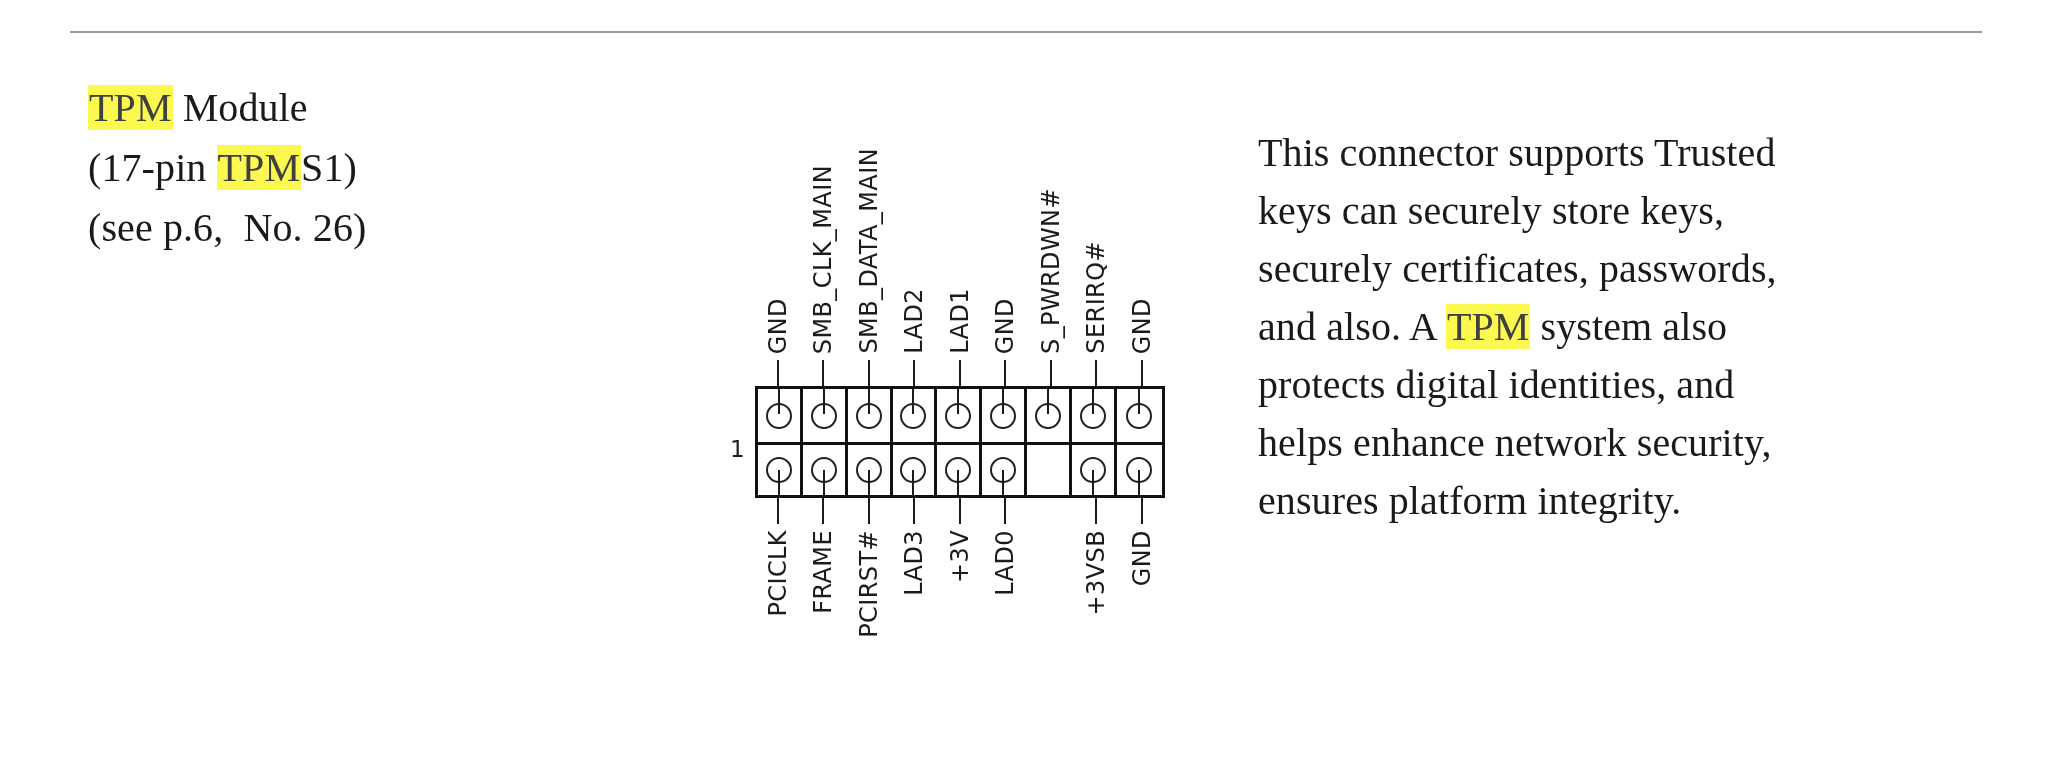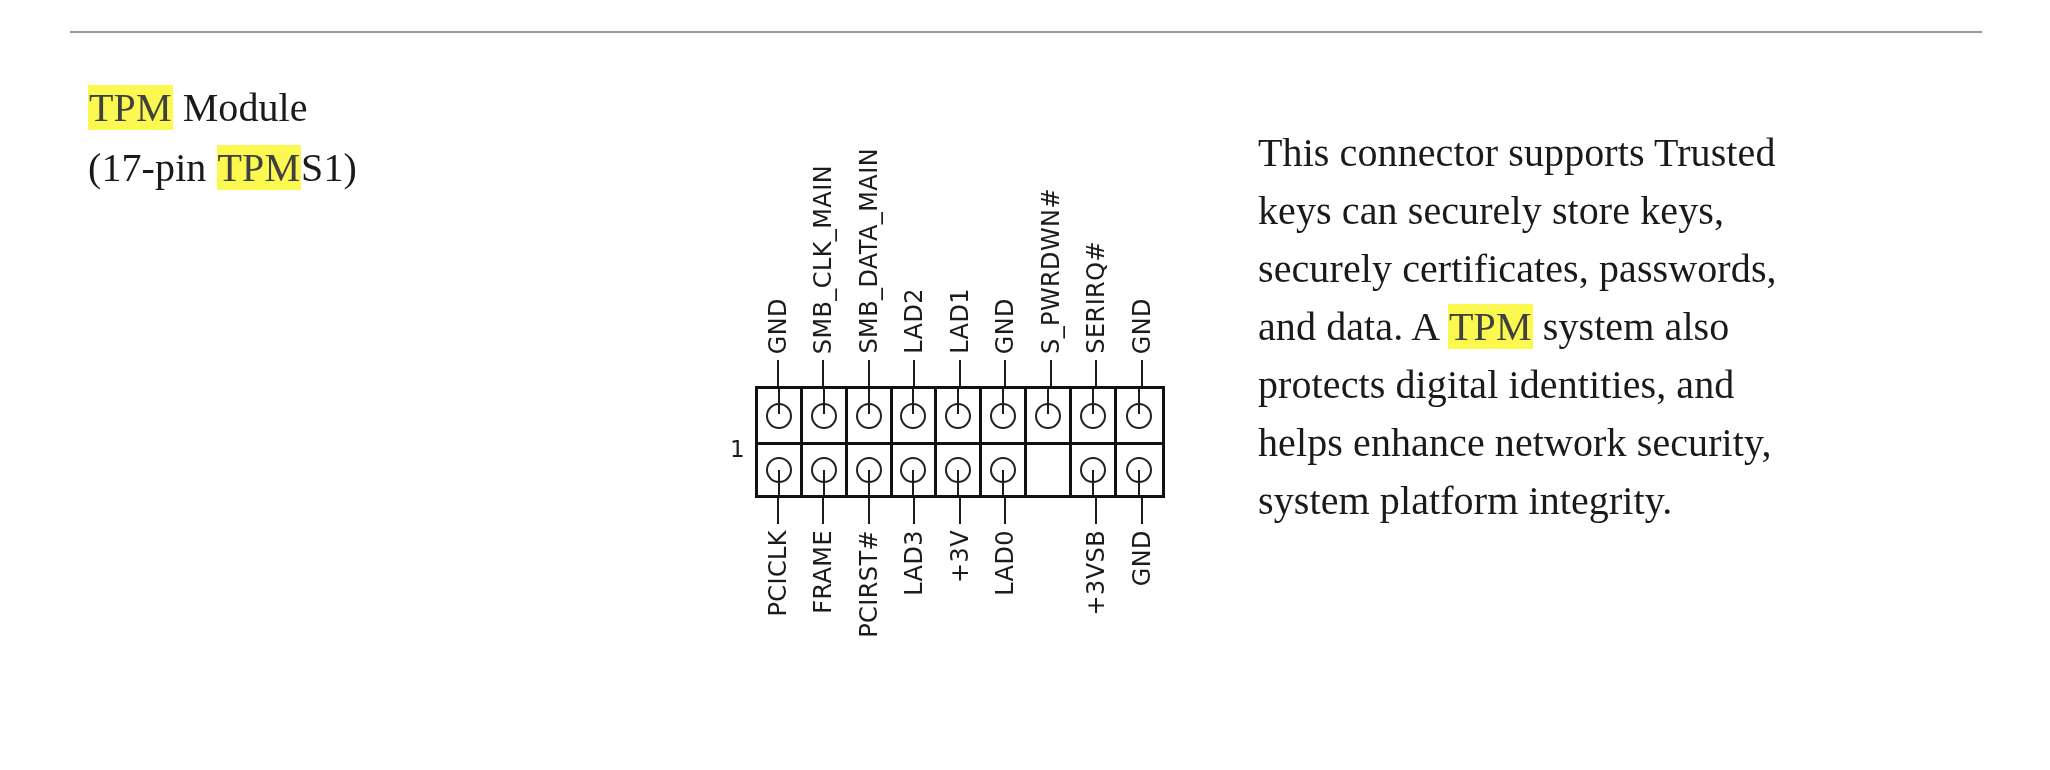--- a/index.html
+++ b/index.html
@@ -183,20 +183,21 @@
 <body>
 
 <div class="top-rule"></div>
 
 <div class="left-col">
 
   <div class="line"><mark class="hl">TPM</mark><span> Module</span></div>
 
   <div class="line"><span>(17-pin </span><mark class="hl">TPM</mark><span>S1)</span></div>
 
+  <div class="line">(see p.6,  No. 26)</div>
 </div>
 
 <div class="diagram">
 
   <div class="label-row top">
       <div class="label-cell">
         <div class="vlabel">GND</div>
         <div class="leader"></div>
       </div>
       <div class="label-cell">
@@ -345,17 +346,17 @@
         <div class="leader"></div>
         <div class="vlabel">GND</div>
       </div>
     </div>
 </div>
 
 <div class="right-col">
     <div class="line"><span>This connector supports Trusted</span></div>
     <div class="line"><span>keys can securely store keys,</span></div>
     <div class="line"><span>securely certificates, passwords,</span></div>
-    <div class="line"><span>and data. A </span><mark class="hl">TPM</mark><span> system also</span></div>
+    <div class="line"><span>and also. A </span><mark class="hl">TPM</mark><span> system also</span></div>
     <div class="line"><span>protects digital identities, and</span></div>
     <div class="line"><span>helps enhance network security,</span></div>
-    <div class="line"><span>system platform integrity.</span></div>
+    <div class="line"><span>ensures platform integrity.</span></div>
   </div>
 
 </body></html>

